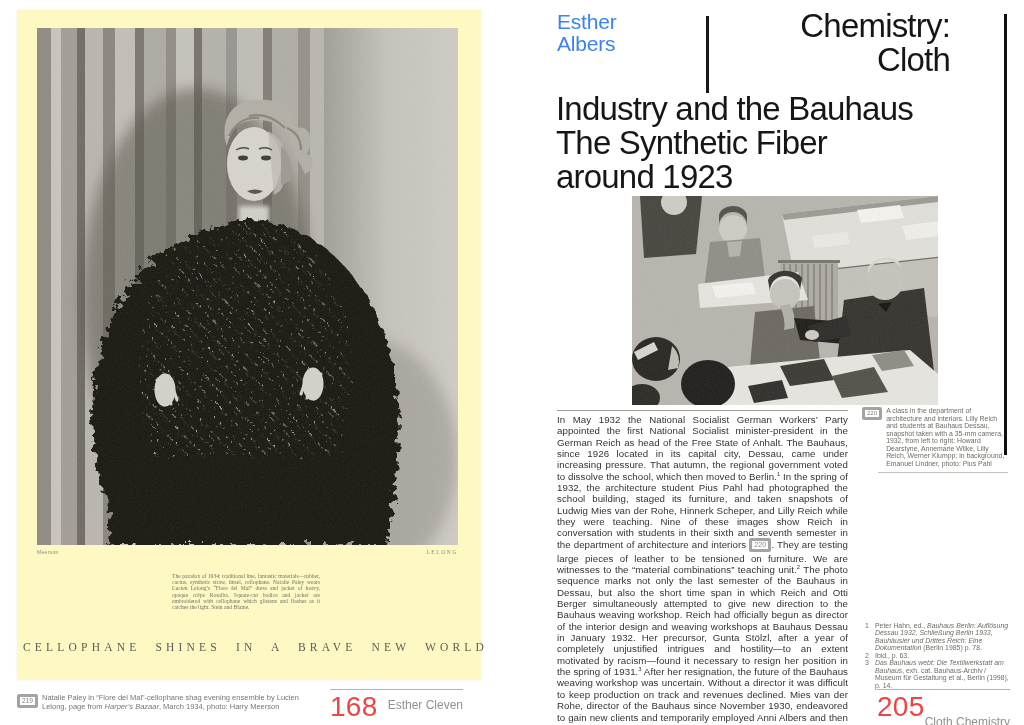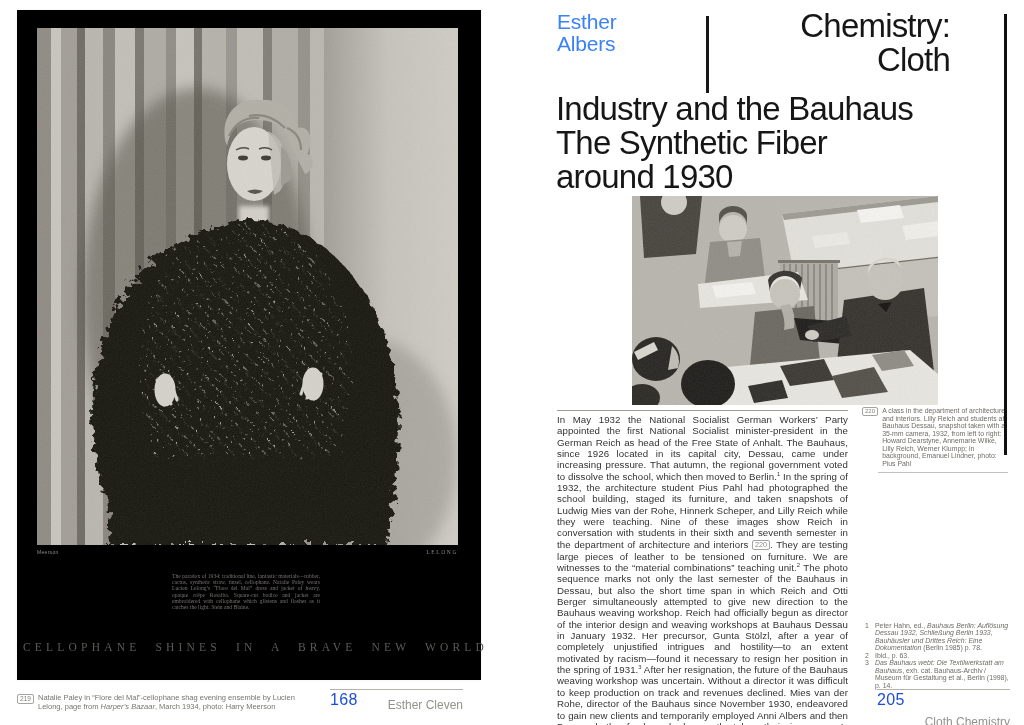--- a/index.html
+++ b/index.html
@@ -1,36 +1,36 @@
 <!DOCTYPE html>
 <html><head>
 <meta charset="utf-8">
 <style>
   html,body{margin:0;padding:0;}
   body{width:1024px;height:725px;background:#ffffff;font-family:"Liberation Sans",sans-serif;overflow:hidden;}
   .spread{position:relative;width:1024px;height:725px;background:#fff;}
 
   
-  .ad-page{position:absolute;left:17px;top:10px;width:464px;height:670px;background:#000000;box-shadow:0 0 3px rgba(0,0,0,0.06);}
+  .ad-page{position:absolute;left:17px;top:10px;width:464px;height:670px;background:#fef9c3;box-shadow:0 0 3px rgba(0,0,0,0.06);}
   .ad-photo{position:absolute;left:20px;top:18px;width:421px;height:517px;overflow:hidden;background:#b7b4ac;}
   .ad-photo svg{display:block;width:100%;height:100%;}
   .credit-row{position:absolute;left:20px;top:539px;width:421px;display:flex;justify-content:space-between;color:#8b897f;}
   .credit-left{font-size:5px;letter-spacing:0.3px;}
   .credit-right{font-size:5.5px;letter-spacing:1.6px;font-family:"Liberation Serif",serif;}
   .ad-copy{position:absolute;left:155px;top:563px;width:148px;font-family:"Liberation Serif",serif;font-size:5.6px;line-height:6.2px;color:#75736b;text-align:justify;}
   .ad-headline{position:absolute;left:6px;top:631px;width:452px;text-align:center;font-family:"Liberation Serif",serif;font-size:11.5px;font-weight:normal;letter-spacing:4.2px;word-spacing:8px;color:#5d5b55;white-space:nowrap;}
 
   
   .footer-rule{position:absolute;height:1px;background:#b4b2ac;}
-  .page-num{position:absolute;font-size:16px;letter-spacing:0.3px;color:#1d4ed8;}
+  .page-num{position:absolute;font-size:28px;letter-spacing:0.3px;color:#ef4444;}
   .running-title{position:absolute;font-size:12px;color:#93918c;text-align:right;}
 
   .caption{display:flex;align-items:flex-start;gap:4px;color:#77756e;justify-content:space-between;}
   .caption .cap-text{flex:1;}
-  .refbox{display:inline-block;border:1px solid #a3a3a3;border-radius:2px;padding:0 2px;color:#84827b;font-family:"Liberation Sans",sans-serif;font-style:normal;}
+  .refbox{display:inline-block;border:3px solid #a3a3a3;border-radius:2px;padding:0 2px;color:#84827b;font-family:"Liberation Sans",sans-serif;font-style:normal;}
   .caption .refbox{font-size:0.88em;line-height:1.25;position:relative;top:-0.5px;}
 
   .caption-left{position:absolute;left:17px;top:694px;width:300px;font-size:7.5px;line-height:8.8px;}
 
   
   .author{position:absolute;left:557px;top:11px;font-size:21px;line-height:22px;letter-spacing:-0.2px;color:#3b82f6;}
   .author span{display:block;}
   .title-bar{position:absolute;left:706px;top:16px;width:3px;height:77px;background:#171717;}
   .title-right{position:absolute;left:557px;top:9px;width:393px;text-align:right;font-size:33px;line-height:34px;letter-spacing:-0.8px;color:#161616;}
   .title-right span{display:block;}
@@ -179,21 +179,21 @@
     <span>Albers</span>
   </div>
   <div class="title-bar"></div>
   <div class="title-right">
     <span>Chemistry:</span>
     <span>Cloth</span>
   </div>
   <div class="title-main">
     <span>Industry and the Bauhaus</span>
     <span>The Synthetic Fiber</span>
-    <span>around 1930</span>
+    <span>around 1923</span>
   </div>
 
   <div class="class-photo">
     <svg viewBox="0 0 306 209" preserveAspectRatio="none">
       <defs>
         <filter id="grain2" x="0" y="0" width="100%" height="100%">
           <feTurbulence type="fractalNoise" baseFrequency="0.8" numOctaves="2" stitchTiles="stitch"></feTurbulence>
           <feColorMatrix type="saturate" values="0"></feColorMatrix>
         </filter>
         <filter id="csoft">

